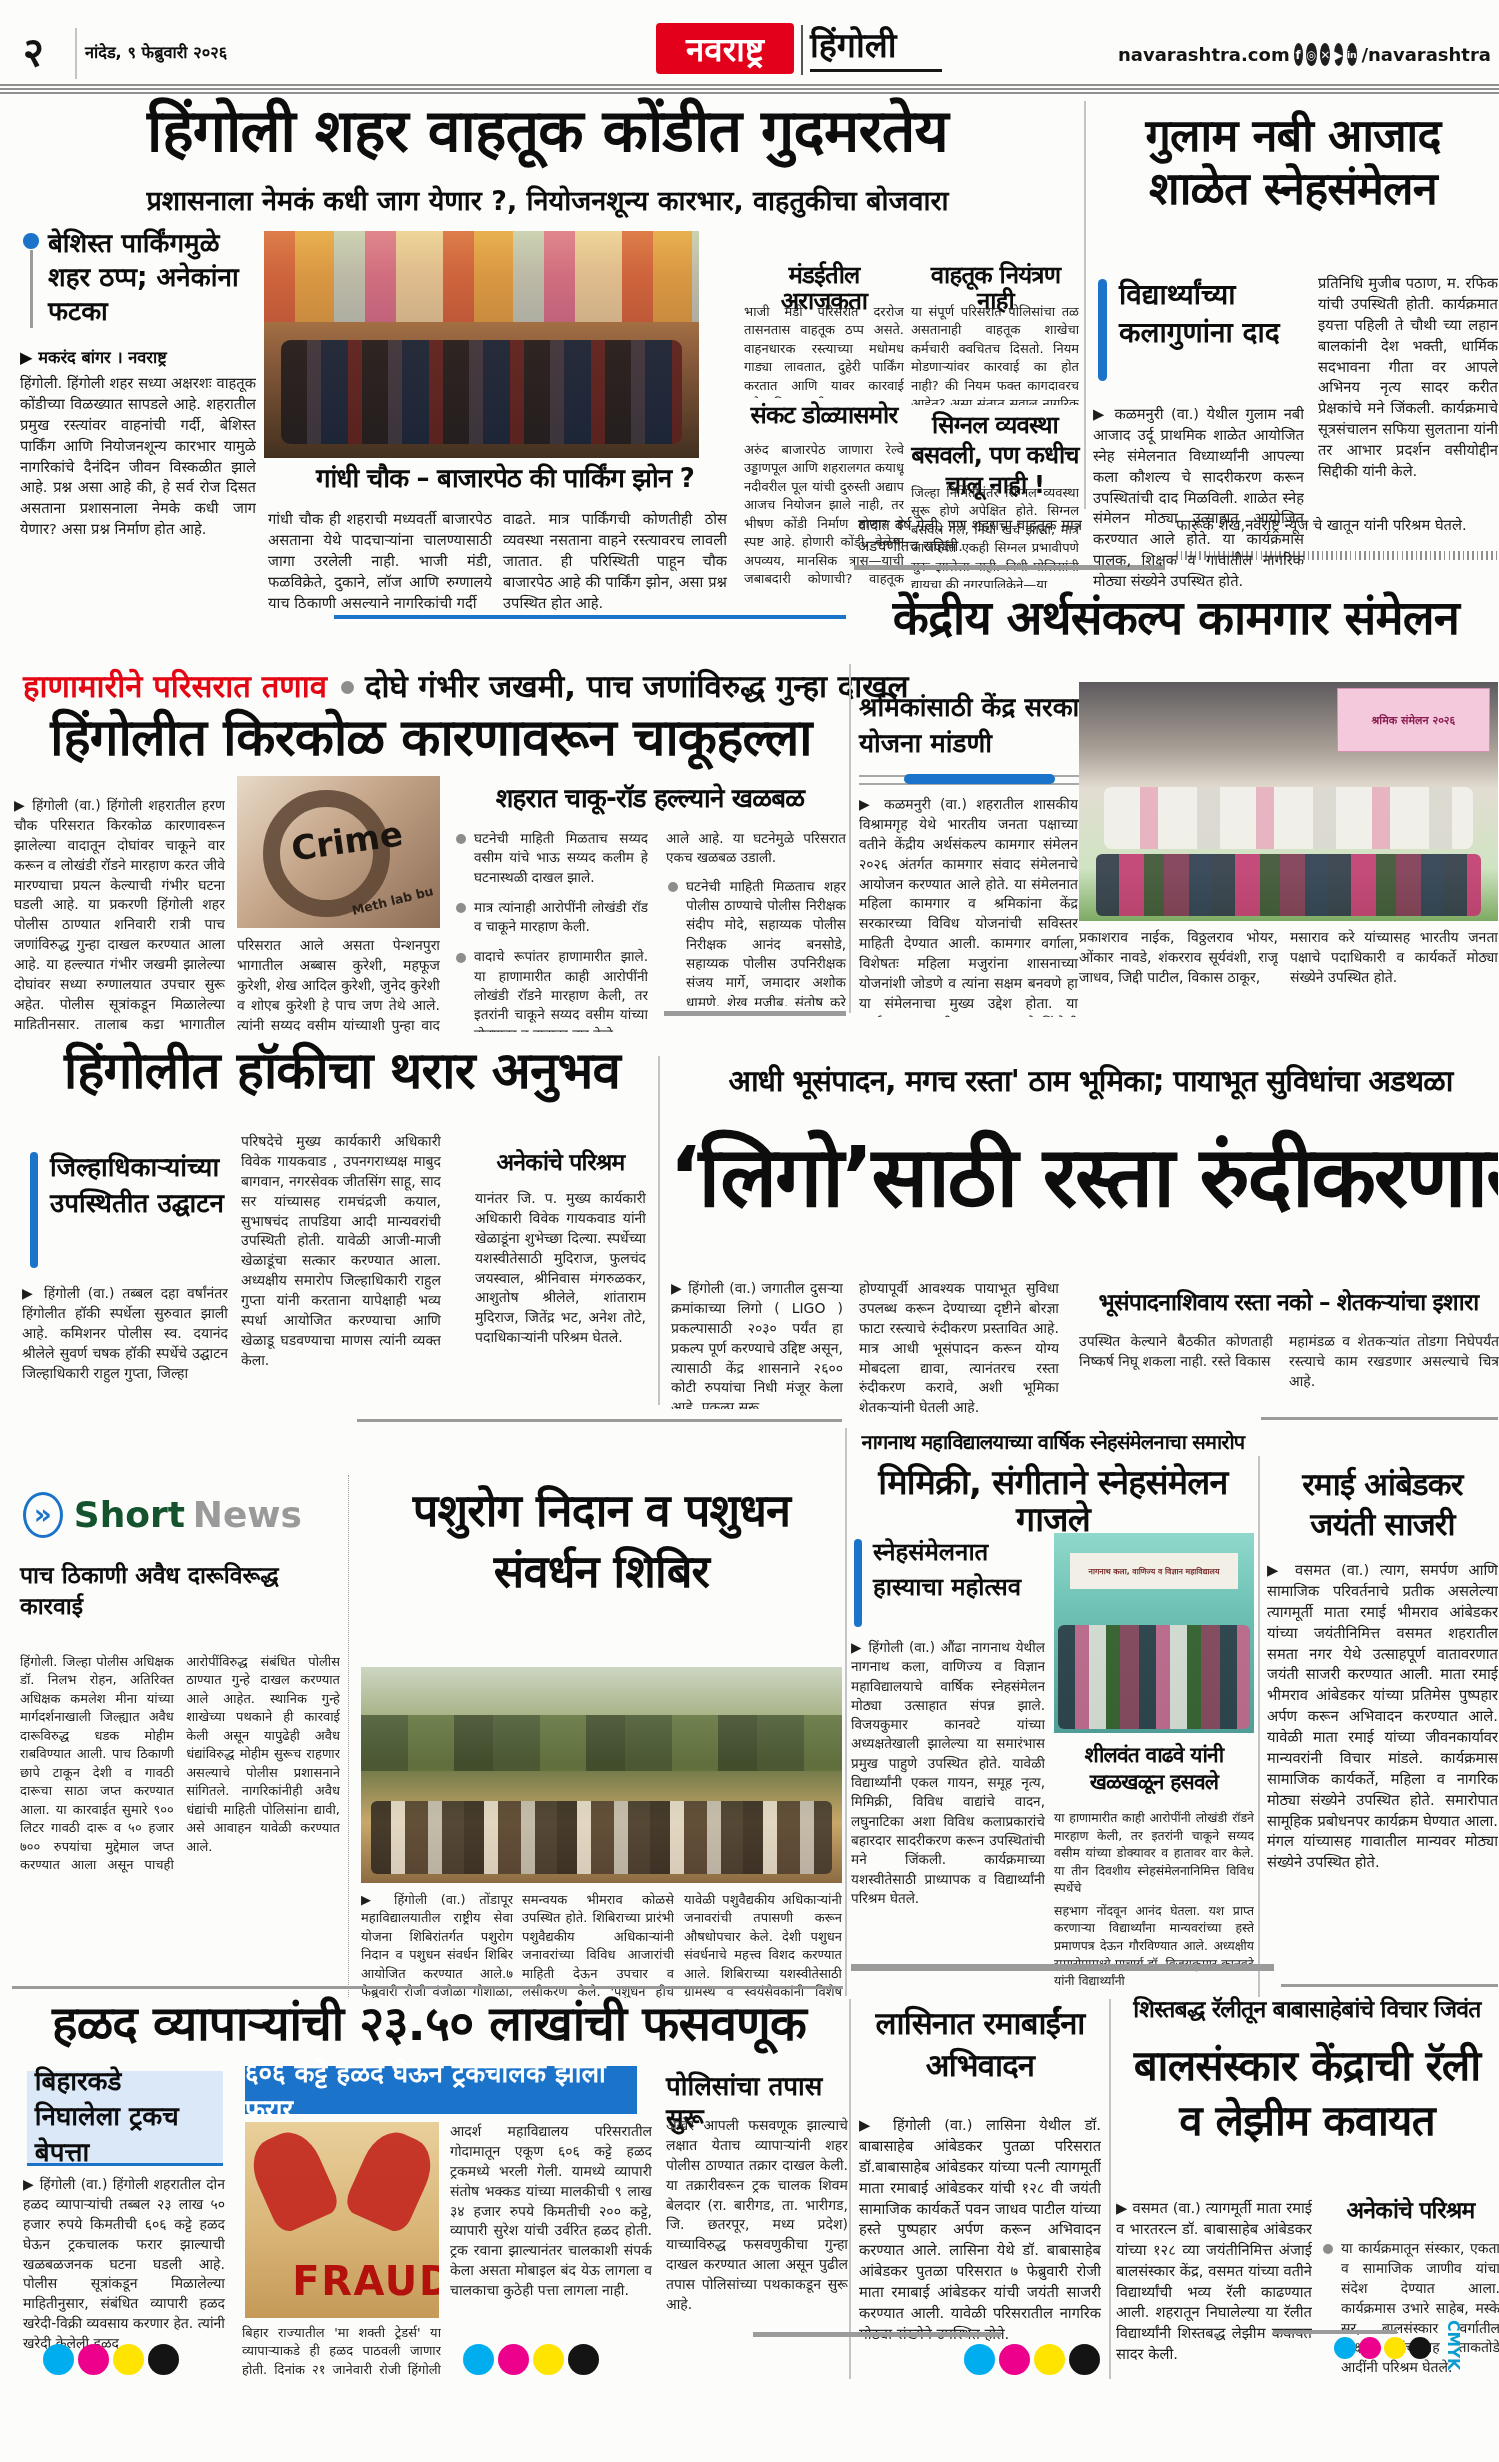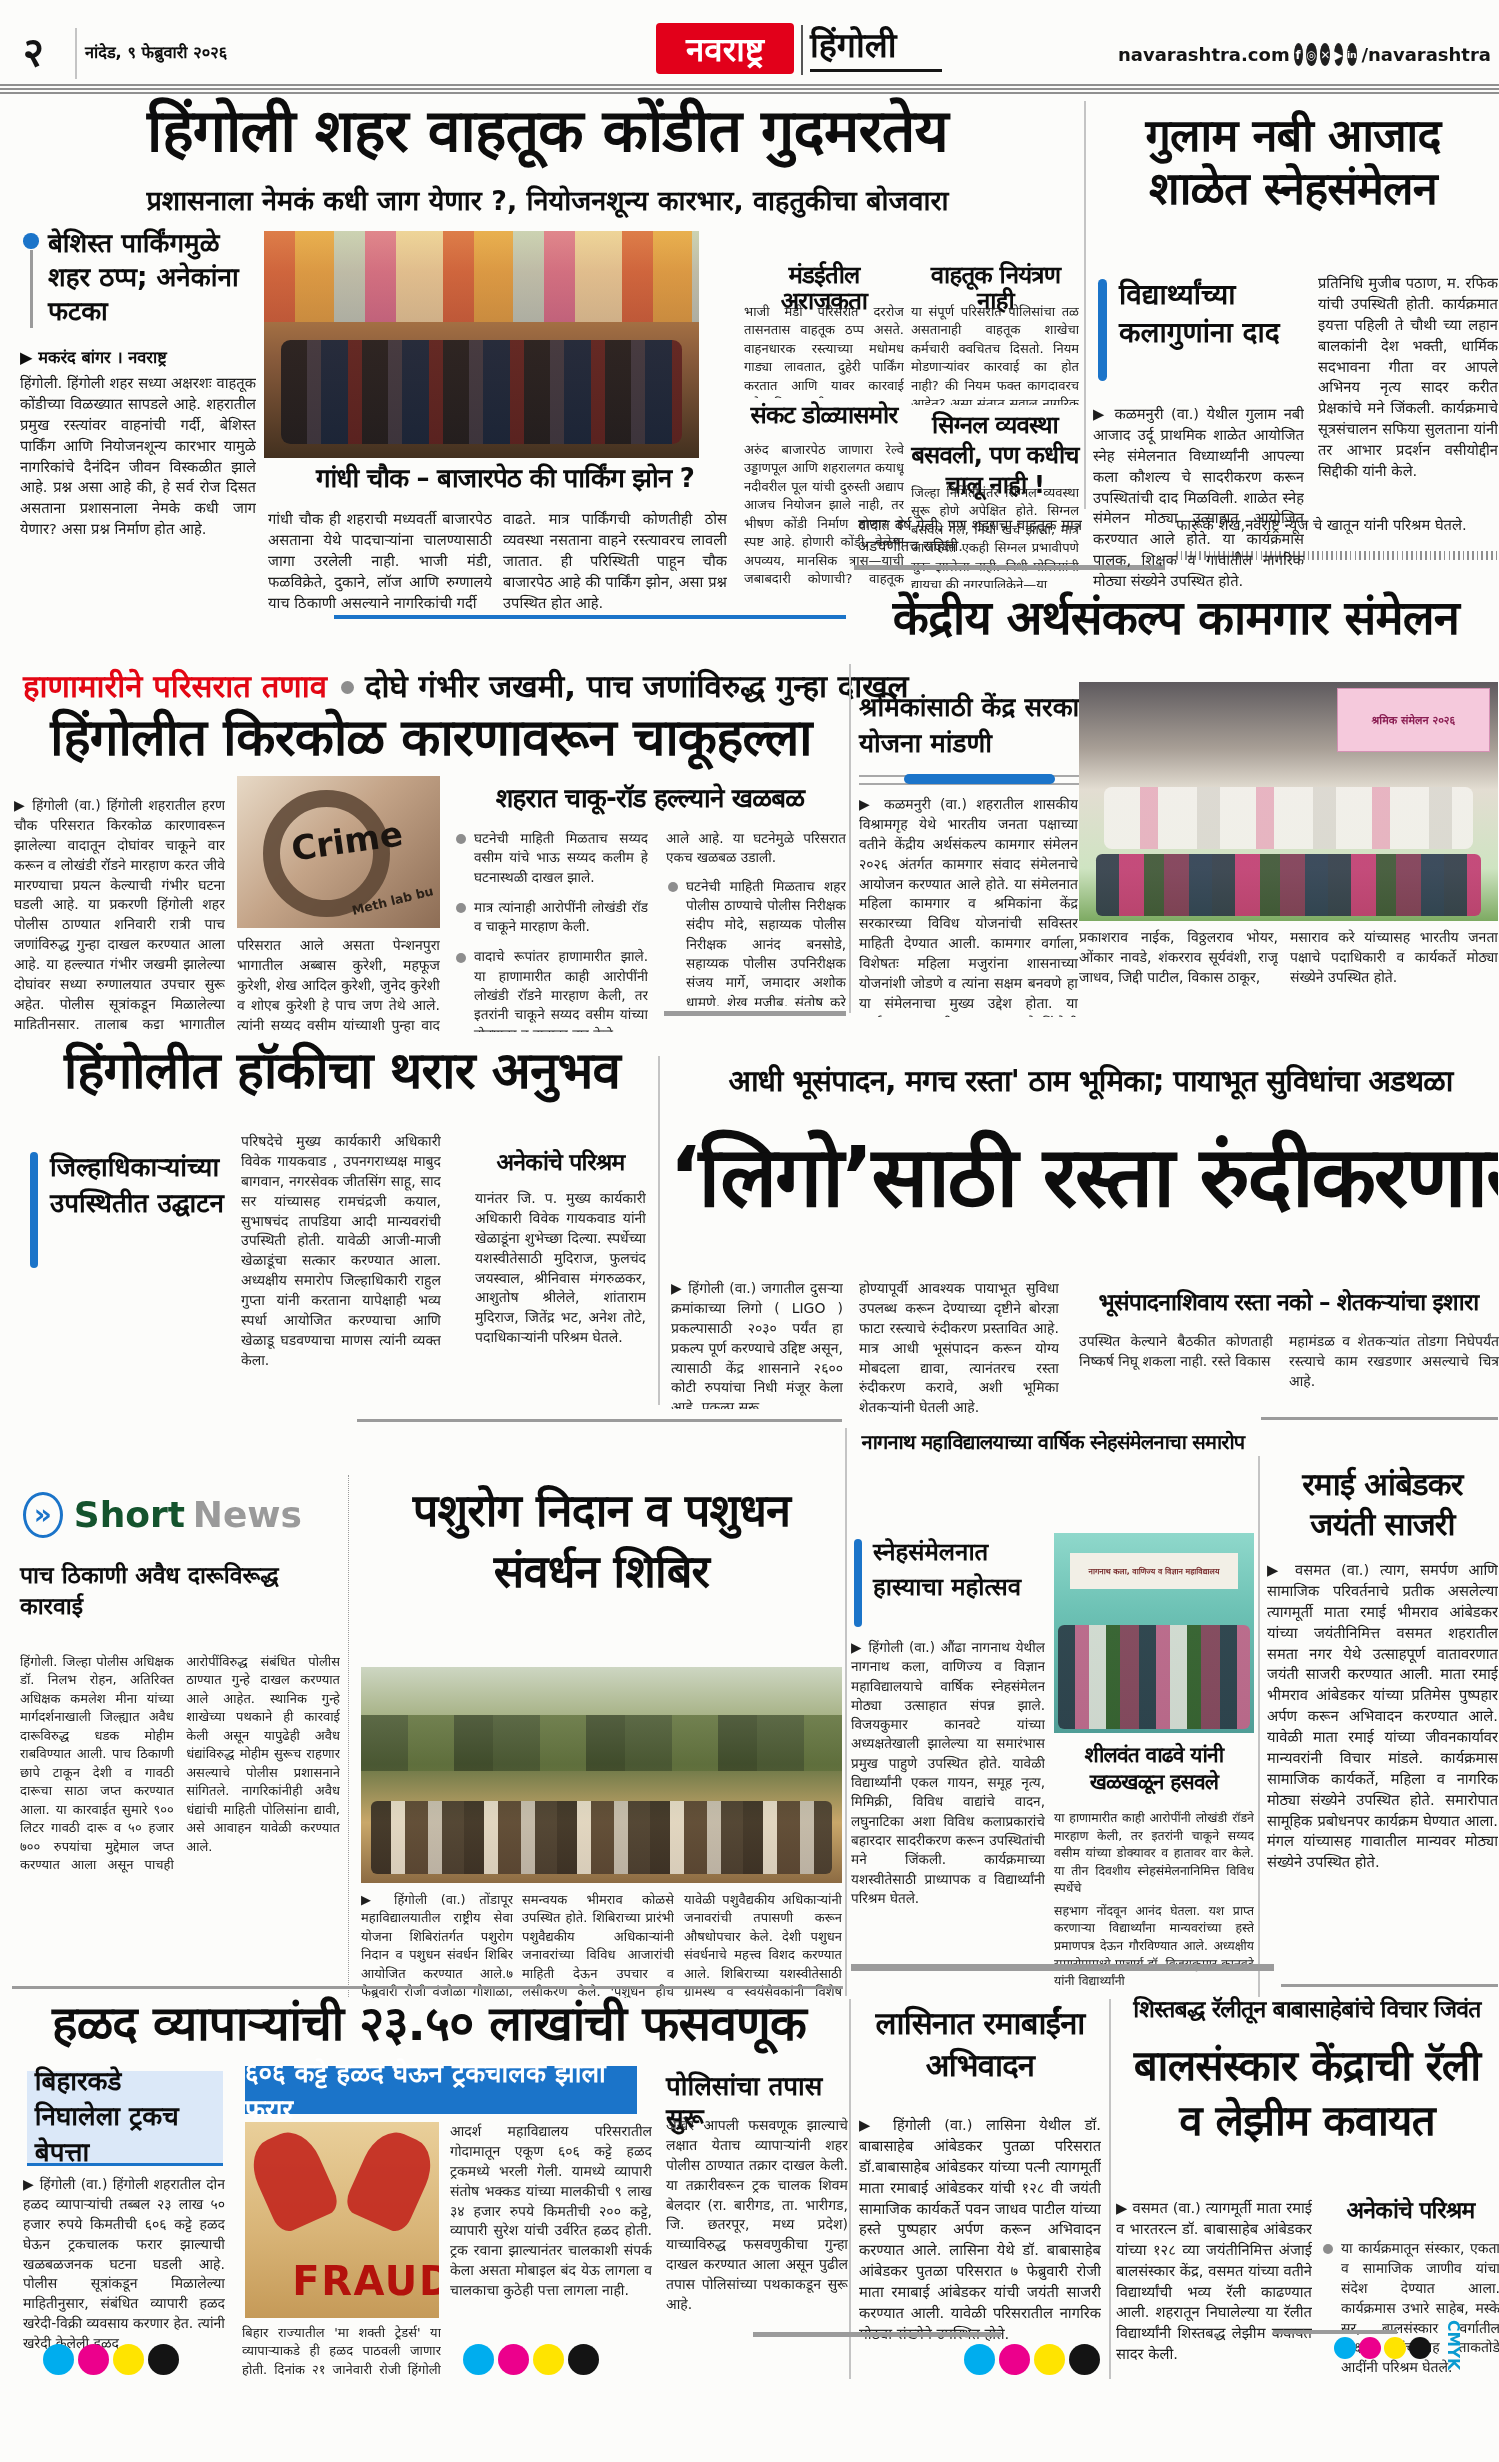--- a/index.html
+++ b/index.html
@@ -136,20 +136,21 @@
     <div style="position:absolute;right:7.8px;top:6.2px;width:147px;height:57px;background:#f5c9dc;border:0.8px solid #d590b4;display:flex;align-items:center;justify-content:center;font-size:11px;font-weight:700;color:#8a1d52;text-align:center;padding:2.3px;">श्रमिक संमेलन २०२६</div>
     <div style="position:absolute;left:6%;top:44%;width:88%;height:26%;background:repeating-linear-gradient(90deg,#f3f1ec 0 36px,#e8b0c0 36px 54px,#f3f1ec 54px 93px,#dcd9d2 93px 116px);border-radius:7.8px;opacity:.9;"></div>
     <div style="position:absolute;left:4%;bottom:2%;width:92%;height:26%;background:repeating-linear-gradient(90deg,#273042 0 23px,#c2316e 23px 48px,#344a2c 48px 68px,#7b2f4f 68px 93px,#23324b 93px 116px);border-radius:6.2px;opacity:.85;"></div>
   </div>
   <div class="abs jb" style="left:1079px;top:928px;width:199px;height:87px;font-size:14px;">प्रकाशराव नाईक, विठ्ठलराव भोयर, ओंकार नावडे, शंकरराव सूर्यवंशी, राजू जाधव, जिद्दी पाटील, विकास ठाकूर,</div>
   <div class="abs jb" style="left:1290px;top:928px;width:208px;height:87px;font-size:14px;">मसाराव करे यांच्यासह भारतीय जनता पक्षाचे पदाधिकारी व कार्यकर्ते मोठ्या संख्येने उपस्थित होते.</div>
 
   <div class="abs hl ctr" style="left:47px;top:1043px;width:590px;height:78px;font-size:51px;">हिंगोलीत हॉकीचा थरार अनुभव</div>
   <div class="abs bluebar" style="left:29.5px;top:1152px;width:8.5px;height:116px;"></div>
   <div class="abs ttl" style="left:50px;top:1149px;width:175px;height:124px;font-size:26px;line-height:1.4;">जिल्हाधिकाऱ्यांच्या उपस्थितीत उद्घाटन</div>
+  <div class="abs jb" style="left:22px;top:1284px;width:206px;height:121px;font-size:14px;">▶ हिंगोली (वा.) तब्बल दहा वर्षांनंतर हिंगोलीत हॉकी स्पर्धेला सुरुवात झाली आहे. कमिशनर पोलीस स्व. दयानंद श्रीलेले सुवर्ण चषक हॉकी स्पर्धेचे उद्घाटन जिल्हाधिकारी राहुल गुप्ता, जिल्हा</div>
   <div class="abs jb" style="left:241px;top:1132px;width:200px;height:273px;font-size:14px;">परिषदेचे मुख्य कार्यकारी अधिकारी विवेक गायकवाड , उपनगराध्यक्ष माबुद बागवान, नगरसेवक जीतसिंग साहू, साद सर यांच्यासह रामचंद्रजी कयाल, सुभाषचंद तापडिया आदी मान्यवरांची उपस्थिती होती. यावेळी आजी-माजी खेळाडूंचा सत्कार करण्यात आला. अध्यक्षीय समारोप जिल्हाधिकारी राहुल गुप्ता यांनी करताना यापेक्षाही भव्य स्पर्धा आयोजित करण्याचा आणि खेळाडू घडवण्याचा माणस त्यांनी व्यक्त केला.</div>
   <div class="abs hl ctr" style="left:475px;top:1150px;width:171px;height:34px;font-size:23px;">अनेकांचे परिश्रम</div>
   <div class="abs jb" style="left:475px;top:1189px;width:171px;height:216px;font-size:14px;">यानंतर जि. प. मुख्य कार्यकारी अधिकारी विवेक गायकवाड यांनी खेळाडूंना शुभेच्छा दिल्या. स्पर्धेच्या यशस्वीतेसाठी मुदिराज, फुलचंद जयस्वाल, श्रीनिवास मंगरुळकर, आशुतोष श्रीलेले, शांताराम मुदिराज, जितेंद्र भट, अनेश तोटे, पदाधिकाऱ्यांनी परिश्रम घेतले.</div>
 
   <div class="abs vline" style="left:658px;top:1056px;width:1.6px;height:349px;"></div>
   <div class="abs hl ctr" style="left:683px;top:1065px;width:815px;height:39px;font-size:29.5px;">आधी भूसंपादन, मगच रस्ता' ठाम भूमिका; पायाभूत सुविधांचा अडथळा</div>
   <div class="abs hl ctr" style="left:669px;top:1121px;width:829px;height:128px;font-size:84px;line-height:1.35;white-space:nowrap;overflow:hidden;letter-spacing:-2.3px;">‘लिगो’साठी रस्ता रुंदीकरणास विरोध</div>
   <div class="abs jb" style="left:671px;top:1279px;width:172px;height:130px;font-size:14px;">▶ हिंगोली (वा.) जगातील दुसऱ्या क्रमांकाच्या लिगो ( LIGO ) प्रकल्पासाठी २०३० पर्यंत हा प्रकल्प पूर्ण करण्याचे उद्दिष्ट असून, त्यासाठी केंद्र शासनाने २६०० कोटी रुपयांचा निधी मंजूर केला आहे. प्रकल्प सुरू</div>
   <div class="abs jb" style="left:859px;top:1279px;width:200px;height:134px;font-size:14px;">होण्यापूर्वी आवश्यक पायाभूत सुविधा उपलब्ध करून देण्याच्या दृष्टीने बोरज्ञा फाटा रस्त्याचे रुंदीकरण प्रस्तावित आहे. मात्र आधी भूसंपादन करून योग्य मोबदला द्यावा, त्यानंतरच रस्ता रुंदीकरण करावे, अशी भूमिका शेतकऱ्यांनी घेतली आहे.</div>
   <div class="abs hl ctr" style="left:1079px;top:1290px;width:419px;height:34px;font-size:23px;">भूसंपादनाशिवाय रस्ता नको – शेतकऱ्यांचा इशारा</div>
@@ -173,20 +174,21 @@
   <div class="abs hl ctr" style="left:361px;top:1481px;width:481px;height:177px;font-size:45px;line-height:1.35;">पशुरोग निदान व पशुधन संवर्धन शिबिर</div>
   <div class="abs photo" style="left:361px;top:1667px;width:481px;height:216px;background:linear-gradient(180deg,#cdd6c2 0%,#a9b489 22%,#6a7747 45%,#c9a76a 72%,#8c6b43 100%);">
     <div style="position:absolute;left:0;top:22%;width:100%;height:26%;background:repeating-linear-gradient(90deg,#3c4a2a 0 47px,#5a6b38 47px 93px,#2e3a20 93px 132px);opacity:.7;"></div>
     <div style="position:absolute;left:2%;bottom:4%;width:96%;height:34%;background:repeating-linear-gradient(90deg,#27211c 0 20px,#e8e2d5 20px 34px,#4a3a2c 34px 57px,#c4c0b8 57px 71px,#383028 71px 93px);border-radius:6.2px;opacity:.8;"></div>
   </div>
   <div class="abs jb" style="left:361px;top:1891px;width:152px;height:107px;font-size:13px;">▶ हिंगोली (वा.) तोंडापूर महाविद्यालयातील राष्ट्रीय सेवा योजना शिबिरांतर्गत पशुरोग निदान व पशुधन संवर्धन शिबिर आयोजित करण्यात आले.७ फेब्रुवारी रोजी वंजोळा गोशाळा, गोंढाळा येथे हे शिबिर पार पडले. यावेळी अध्यक्षस्थानी डॉ. ए. पी. नाईक होते.</div>
   <div class="abs jb" style="left:522px;top:1891px;width:152px;height:107px;font-size:13px;">समन्वयक भीमराव कोळसे उपस्थित होते. शिबिराच्या प्रारंभी पशुवैद्यकीय अधिकाऱ्यांनी जनावरांच्या विविध आजारांची माहिती देऊन उपचार व लसीकरण केले. 'पशुधन हीच शेतकऱ्याची खरी संपत्ती' असे प्रतिपादन यावेळी करण्यात आले.</div>
   <div class="abs jb" style="left:684px;top:1891px;width:158px;height:107px;font-size:13px;">यावेळी पशुवैद्यकीय अधिकाऱ्यांनी जनावरांची तपासणी करून औषधोपचार केले. देशी पशुधन संवर्धनाचे महत्त्व विशद करण्यात आले. शिबिराच्या यशस्वीतेसाठी ग्रामस्थ व स्वयंसेवकांनी विशेष परिश्रम घेतले.</div>
 
   <div class="abs hl ctr" style="left:851px;top:1431px;width:404px;height:31px;font-size:20px;">नागनाथ महाविद्यालयाच्या वार्षिक स्नेहसंमेलनाचा समारोप</div>
+  <div class="abs hl ctr" style="left:851px;top:1464px;width:404px;height:62px;font-size:34px;">मिमिक्री, संगीताने स्नेहसंमेलन गाजले</div>
   <div class="abs bluebar" style="left:854px;top:1539px;width:7.8px;height:88px;"></div>
   <div class="abs ttl" style="left:873px;top:1535px;width:177px;height:93px;font-size:24px;line-height:1.45;">स्नेहसंमेलनात हास्याचा महोत्सव</div>
   <div class="abs jb" style="left:851px;top:1638px;width:194px;height:359px;font-size:13.6px;">▶ हिंगोली (वा.) औंढा नागनाथ येथील नागनाथ कला, वाणिज्य व विज्ञान महाविद्यालयाचे वार्षिक स्नेहसंमेलन मोठ्या उत्साहात संपन्न झाले. विजयकुमार कानवटे यांच्या अध्यक्षतेखाली झालेल्या या समारंभास प्रमुख पाहुणे उपस्थित होते. यावेळी विद्यार्थ्यांनी एकल गायन, समूह नृत्य, मिमिक्री, विविध वाद्यांचे वादन, लघुनाटिका अशा विविध कलाप्रकारांचे बहारदार सादरीकरण करून उपस्थितांची मने जिंकली. कार्यक्रमाच्या यशस्वीतेसाठी प्राध्यापक व विद्यार्थ्यांनी परिश्रम घेतले.</div>
   <div class="abs photo" style="left:1054px;top:1533px;width:200px;height:200px;background:linear-gradient(180deg,#8fd8cb 0%,#6cc1b4 40%,#4f9d96 100%);">
     <div style="position:absolute;left:8%;top:10%;width:84%;height:18%;background:#f2efe6;display:flex;align-items:center;justify-content:center;font-size:7.8px;color:#7a3030;font-weight:700;overflow:hidden;white-space:nowrap;">नागनाथ कला, वाणिज्य व विज्ञान महाविद्यालय</div>
     <div style="position:absolute;left:2%;bottom:2%;width:96%;height:52%;background:repeating-linear-gradient(90deg,#27333f 0 17px,#c95f86 17px 31px,#e3e0d6 31px 48px,#32571f 48px 62px,#8a3a52 62px 81px);border-radius:6.2px;opacity:.85;"></div>
   </div>
   <div class="abs hl ctr" style="left:1054px;top:1742px;width:200px;height:61px;font-size:21px;line-height:1.3;">शीलवंत वाढवे यांनी खळखळून हसवले</div>
   <div class="abs" style="left:1054px;top:1809px;width:200px;height:188px;overflow:hidden;">
     <div class="jb" style="font-size:12.4px;column-count:1;">या हाणामारीत काही आरोपींनी लोखंडी रॉडने मारहाण केली, तर इतरांनी चाकूने सय्यद वसीम यांच्या डोक्यावर व हातावर वार केले. या तीन दिवशीय स्नेहसंमेलनानिमित्त विविध स्पर्धेचे</div>

